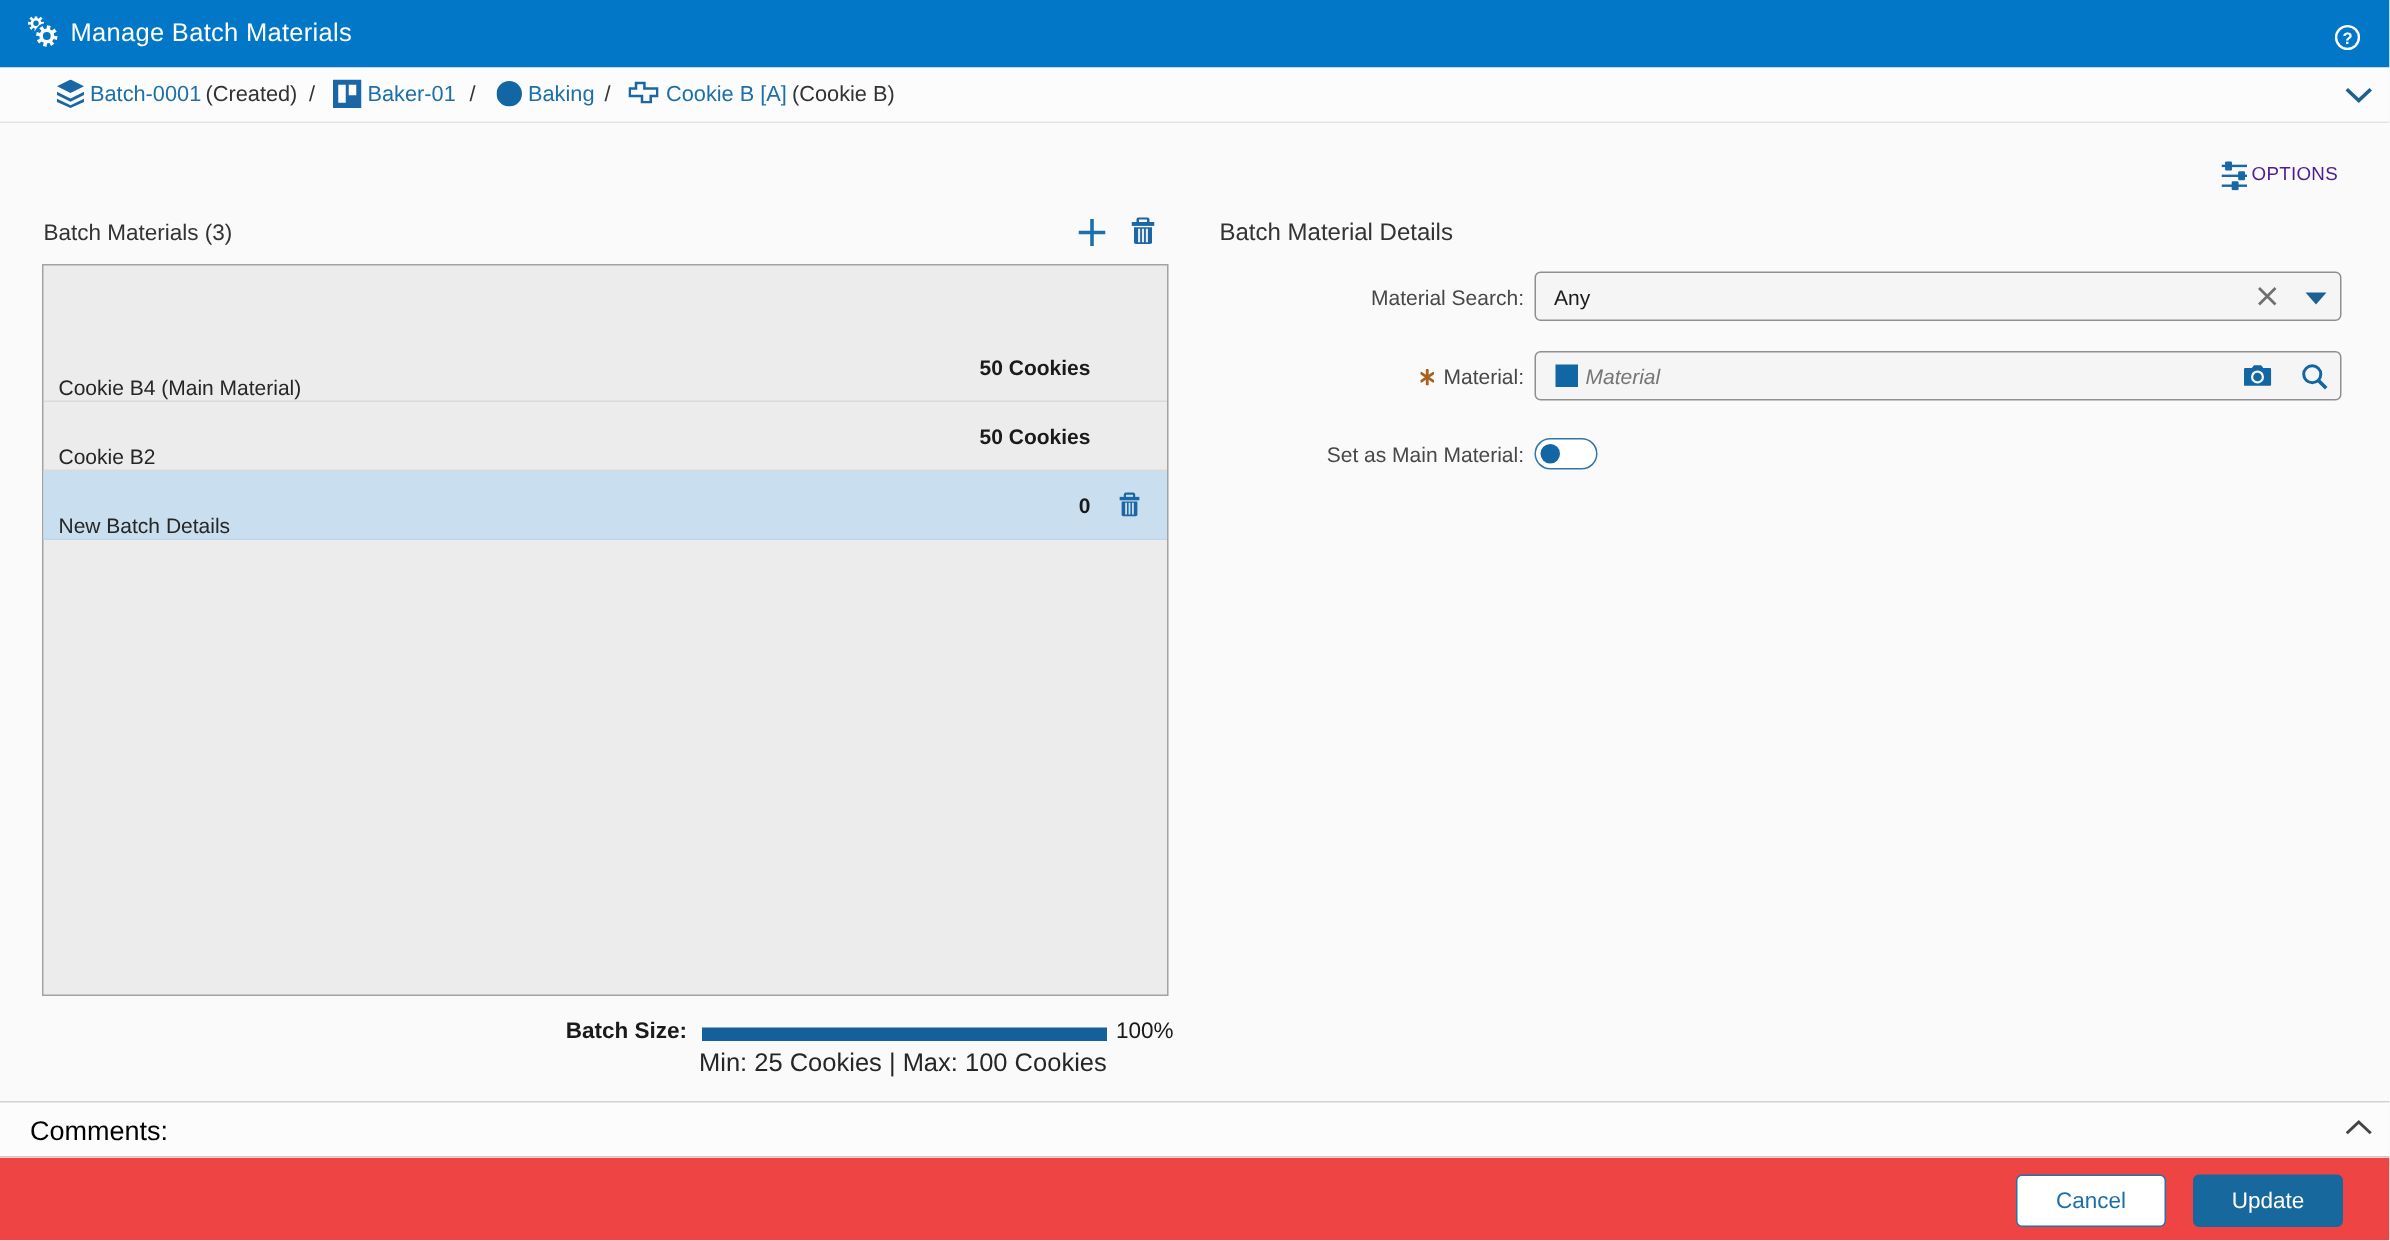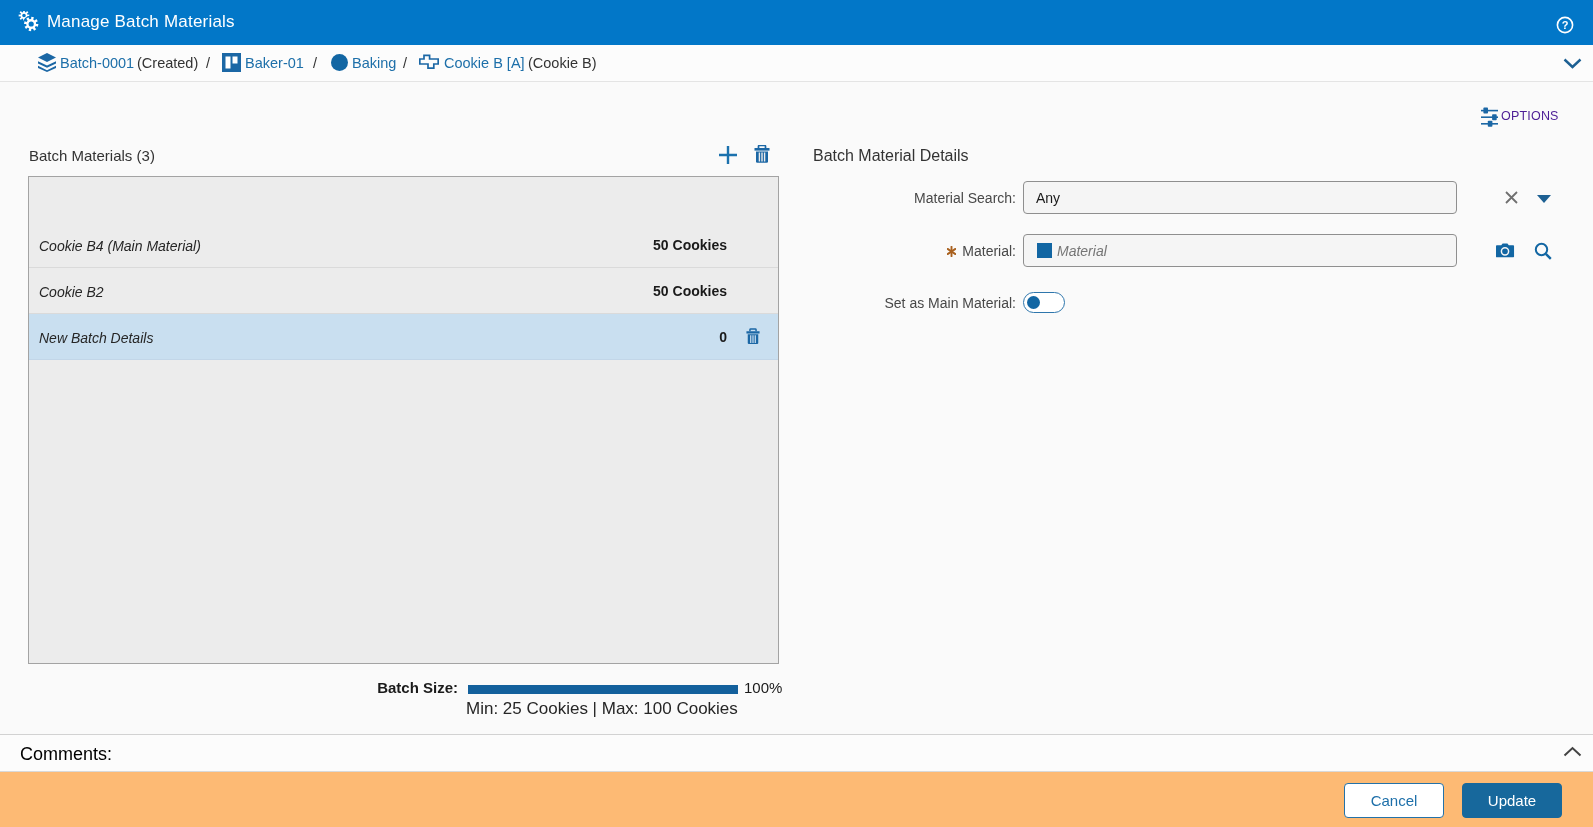--- a/index.html
+++ b/index.html
@@ -25,60 +25,60 @@
   
   .bm-head { position:absolute; left:29px; top:147px; font-size:15px; color:#333; }
   .plusbtn { position:absolute; left:719px; top:146px; }
   .trashbtn { position:absolute; left:754px; top:145px; }
 
   .mtable { position:absolute; left:28px; top:176px; width:751px; height:488px; background:#ececec; border:1px solid #a3a3a3; }
   .thead { position:absolute; left:0; top:0; width:749px; height:45px; background:#d5d5d5; font-size:13px; color:#333; }
   .thead .c1 { position:absolute; left:10px; top:16px; }
   .thead .c2 { position:absolute; right:51px; top:16px; }
   .mrow { position:absolute; left:0; width:749px; height:46px; font-size:14px; color:#262626; border-bottom:1px solid #dadada; }
-  .mrow .name { position:absolute; left:10px; top:16px;font-style:italic; }
+  .mrow .name { position:absolute; left:10px; top:28px; }
   .mrow .qty { position:absolute; right:51px; top:15px; font-weight:bold; color:#1a1a1a; }
   .row1 { top:45px; }
   .row2 { top:91px; }
   .row3 { top:137px; background:#c9dff0; border-bottom:1px solid #c2d6e8; }
   .rowtrash { position:absolute; left:717px; top:14px; }
 
   
   .bsize-label { position:absolute; left:300px; top:679px; width:158px; text-align:right; font-size:15px; font-weight:bold; color:#1a1a1a; }
   .bsize-bar { position:absolute; left:468px; top:685px; width:270px; height:9px; background:#13609c; }
   .bsize-pct { position:absolute; left:744px; top:679px; font-size:15px; color:#1a1a1a; }
   .bsize-minmax { position:absolute; left:466px; top:699px; font-size:17px; color:#262626; }
 
   
   .bmd-title { position:absolute; left:813px; top:147px; font-size:16px; color:#333; }
   .flabel { position:absolute; width:200px; text-align:right; font-size:14px; color:#484848; }
   .lab1 { left:816px; top:190px; }
   .lab2 { left:816px; top:243px; }
   .lab3 { left:816px; top:295px; }
-  .field { position:absolute; left:1023px; width:434px; height:33px; background:#f5f5f5; border:1px solid #8f8f8f; border-radius:4px; }
+  .field { position:absolute; left:1023px; width:538px; height:33px; background:#f5f5f5; border:1px solid #8f8f8f; border-radius:4px; }
   .field1 { top:181px; }
   .field2 { top:234px; }
   .field .val { position:absolute; left:12px; top:8px; font-size:14px; color:#1a1a1a; }
   .field .ph { position:absolute; left:33px; top:8px; font-size:14px; font-style:italic; color:#767676; }
   .bluesq { position:absolute; left:13px; top:8px; width:15px; height:15px; background:#1266a3; }
   .xicon { position:absolute; left:480px; top:8px; }
   .ddtri { position:absolute; left:513px; top:13px; width:0; height:0; border-left:7px solid transparent; border-right:7px solid transparent; border-top:8px solid #1d6093; }
   .camicon { position:absolute; left:472px; top:7px; }
   .magicon { position:absolute; left:510px; top:7px; }
 
   .toggle { position:absolute; left:1023px; top:292px; width:42px; height:21px; border:1px solid #2e76ac; border-radius:11px; background:#fff; }
   .toggle .knob { position:absolute; left:3px; top:3px; width:13px; height:13px; border-radius:50%; background:#1266a3; }
 
   
   .comments { position:absolute; left:0; top:734px; width:1593px; height:37px; background:#fcfcfc; border-top:1px solid #d2d2d2; }
   .comments .txt { position:absolute; left:20px; top:9px; font-size:18px; color:#000000; }
   .comments .chev { position:absolute; left:1563px; top:11px; }
 
   
-  .footer { position:absolute; left:0; top:771px; width:1593px; height:56px; background:#fdba74; border-top:1px solid #d9d9d9; }
+  .footer { position:absolute; left:0; top:771px; width:1593px; height:56px; background:#ef4444; border-top:1px solid #d9d9d9; }
   .btn { position:absolute; top:11px; width:100px; height:35px; border-radius:4px; font-size:15px; text-align:center; line-height:33px; }
   .btn-cancel { left:1344px; background:#fff; border:1px solid #2472a8; color:#1d6fa9; }
   .btn-update { left:1462px; background:#17689c; border:1px solid #17689c; color:#fff; }
 </style>
 </head>
 <body>
 
 <div class="titlebar">
   <svg class="gear" width="23" height="22" viewBox="0 0 23 22">
     <path fill="#fff" d="M11.52 3.73 L13.31 3.51 L13.31 5.49 L11.52 5.27 L11.03 6.44 L12.45 7.56 L11.06 8.95 L9.94 7.53 L8.77 8.02 L8.99 9.81 L7.01 9.81 L7.23 8.02 L6.06 7.53 L4.94 8.95 L3.55 7.56 L4.97 6.44 L4.48 5.27 L2.69 5.49 L2.69 3.51 L4.48 3.73 L4.97 2.56 L3.55 1.44 L4.94 0.05 L6.06 1.47 L7.23 0.98 L7.01 -0.5 L8.99 -0.5 L8.77 0.98 L9.94 1.47 L11.06 0.05 L12.45 1.44 L11.03 2.56 Z M8 2.7 A1.8 1.8 0 1 0 8 6.3 A1.8 1.8 0 1 0 8 2.7 Z" fill-rule="evenodd"></path>

